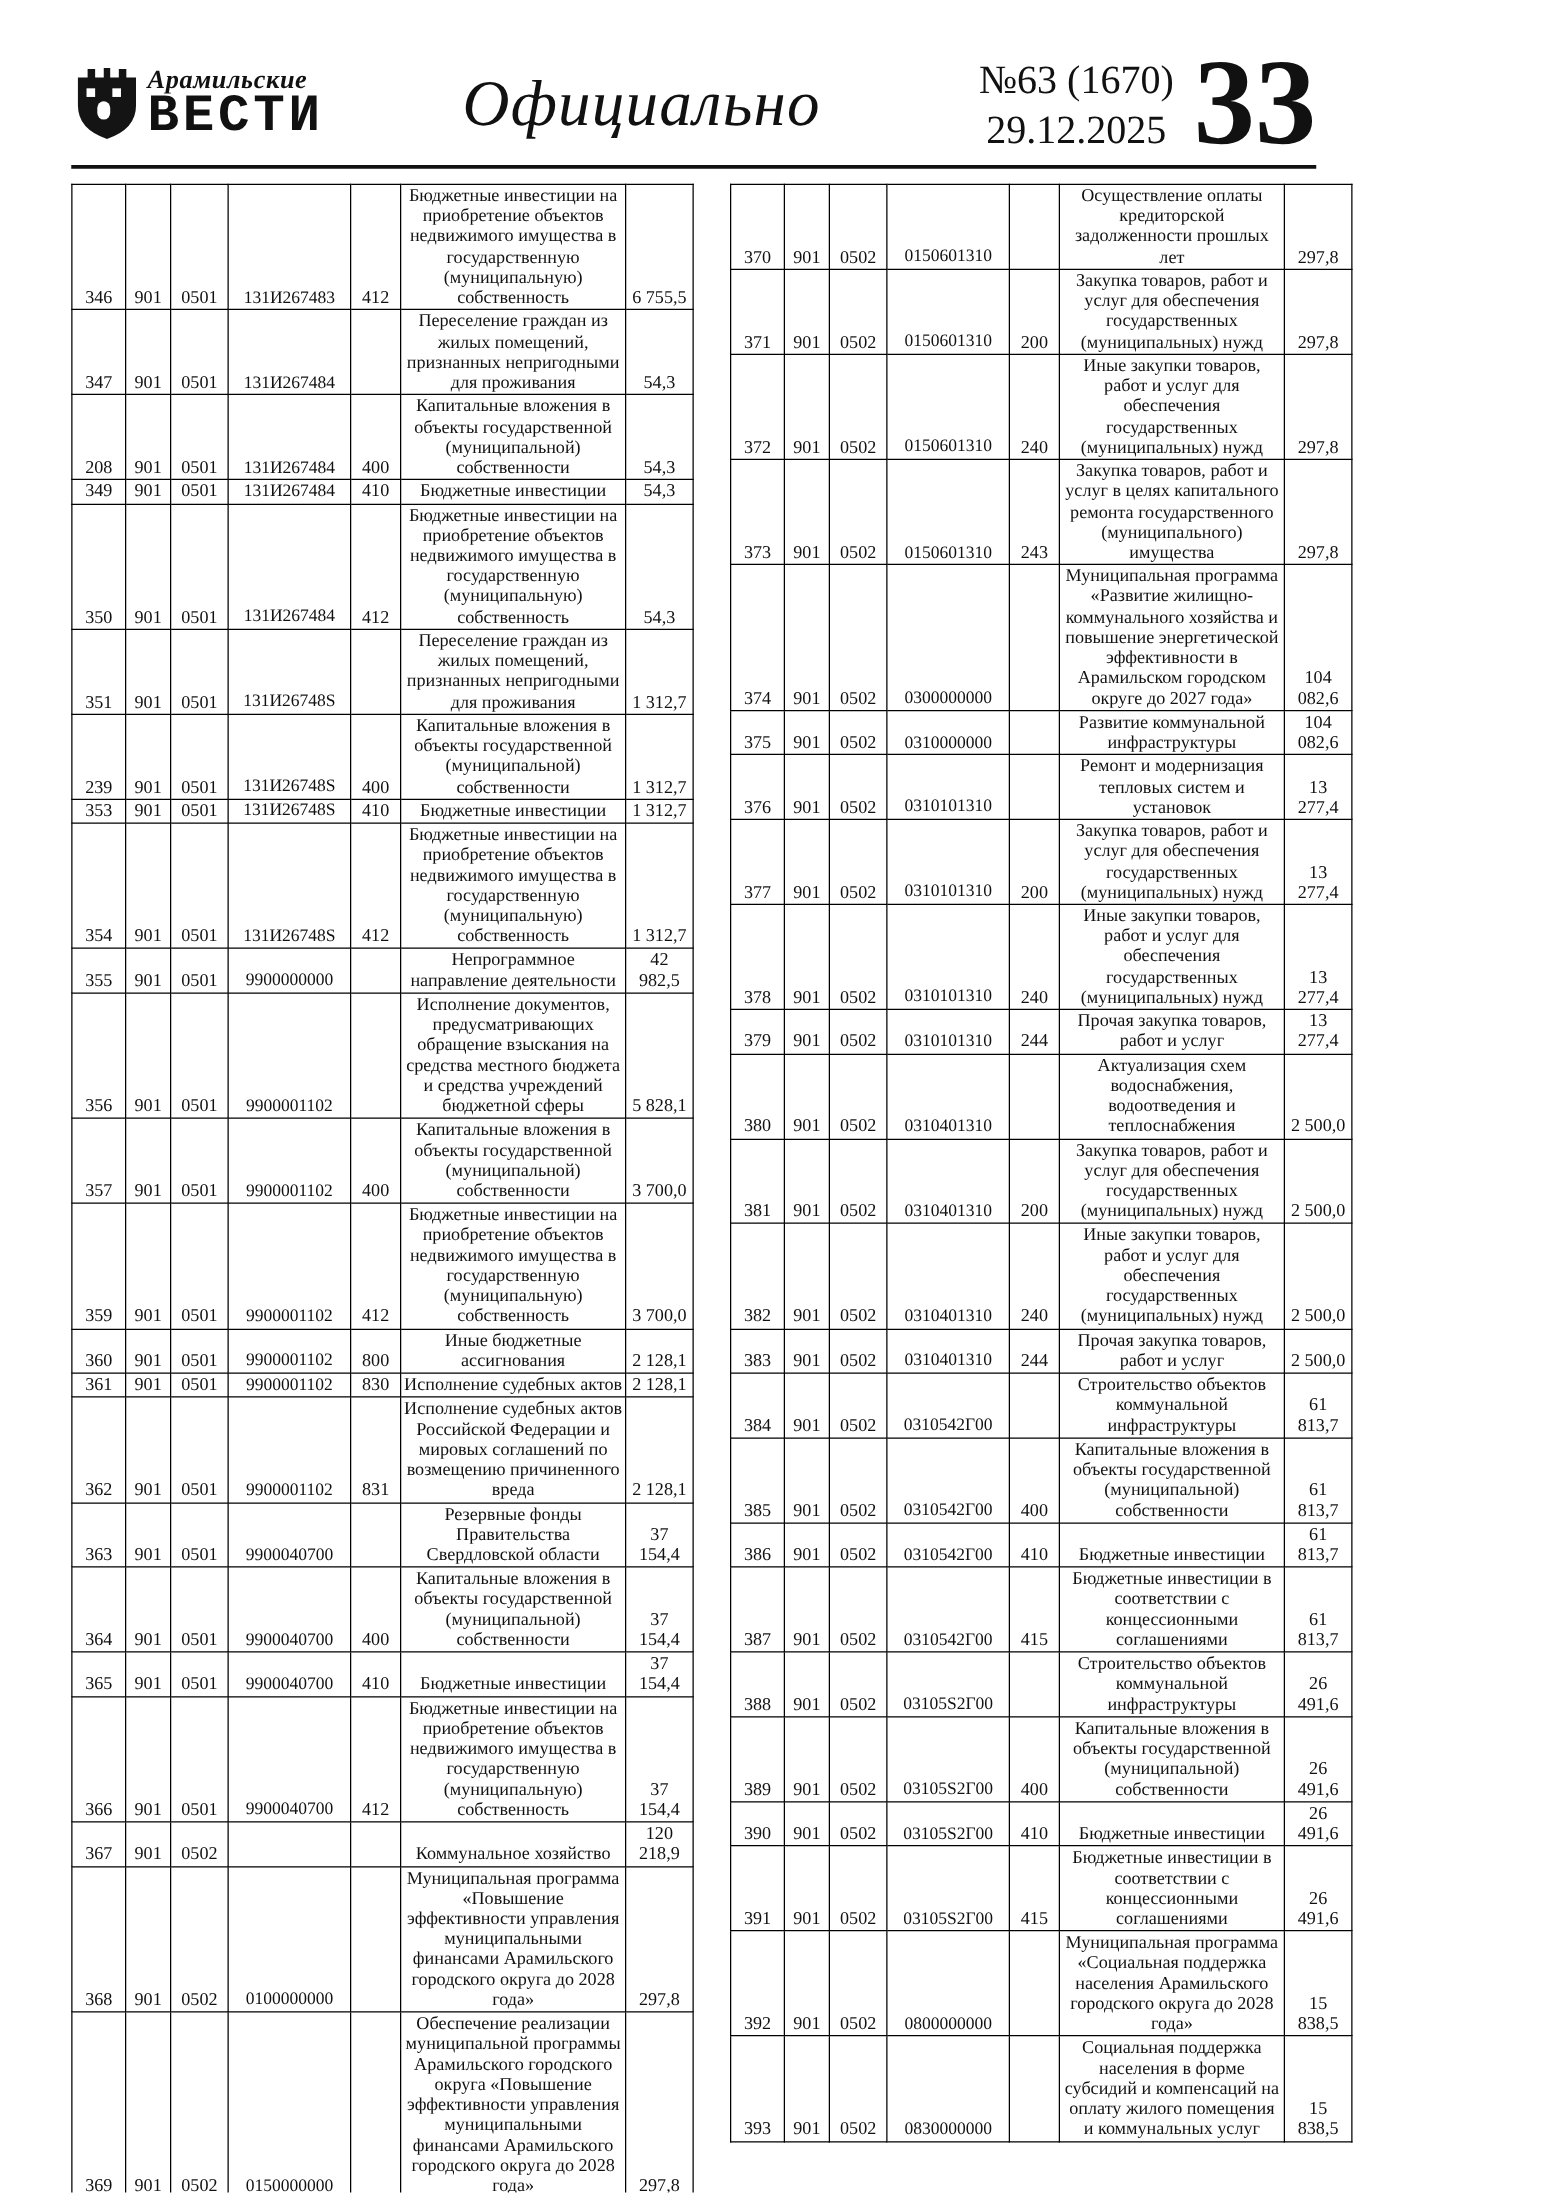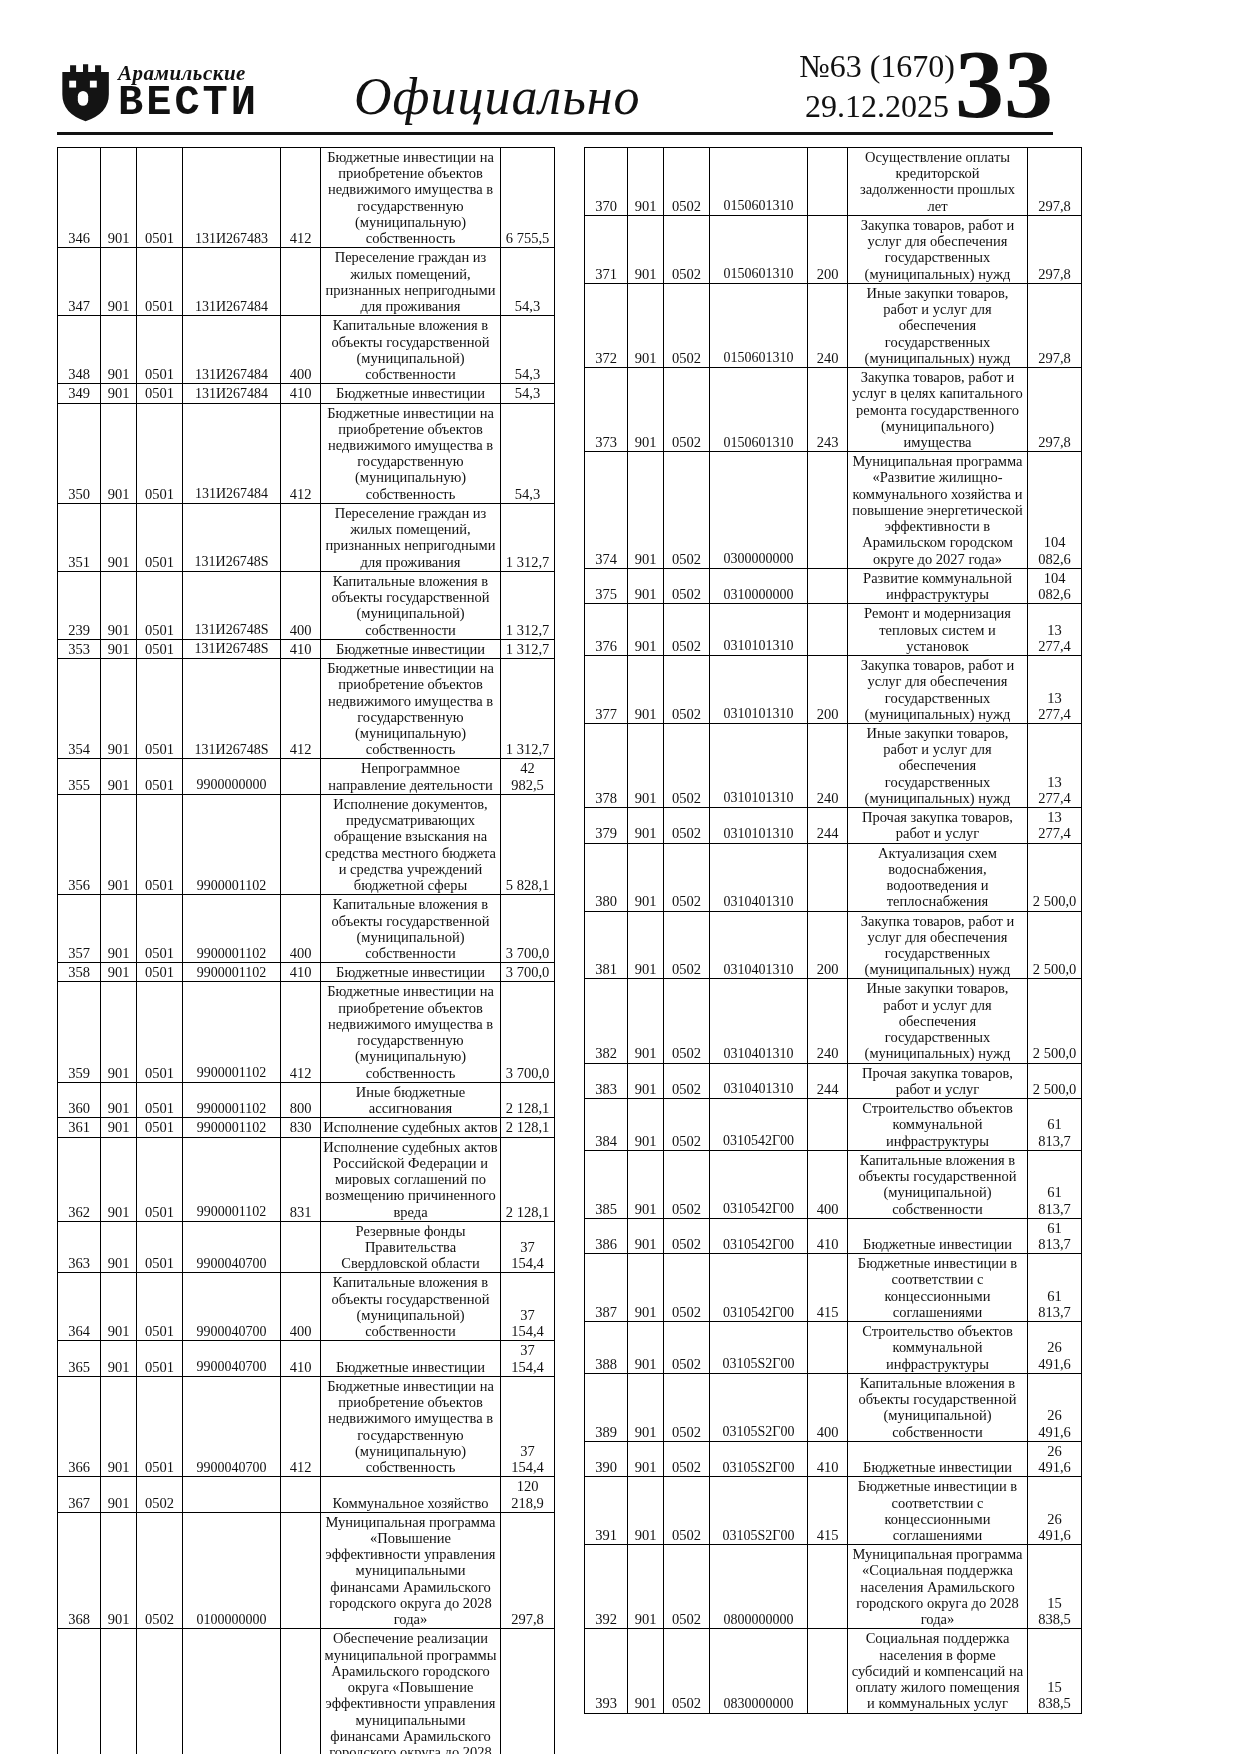--- a/index.html
+++ b/index.html
@@ -11,22 +11,23 @@
   }
   .page{
     margin:0 0 0 57px;
     width:996px;
     padding-top:40px;
   }
 
   
   .header{
     display:flex;
-    align-items:flex-end;
+    align-items:center;
     height:86px;
+    gap:16px;
   }
   .brand{
     display:flex;
     align-items:center;
     gap:9px;
     width:242px;
     flex:0 0 auto;
   }
   .emblem{flex:0 0 auto;}
   .brand-text{line-height:1;}
@@ -145,21 +146,21 @@
           <tr>
             <td class="c-num">347</td>
             <td class="c-grbs">901</td>
             <td class="c-sec">0501</td>
             <td class="c-tgt">131И267484</td>
             <td class="c-type"></td>
             <td class="c-name">Переселение граждан из жилых помещений, признанных непригодными для проживания</td>
             <td class="c-amt">54,3</td>
           </tr>
           <tr>
-            <td class="c-num">348</td>
+            <td class="c-num">208</td>
             <td class="c-grbs">901</td>
             <td class="c-sec">0501</td>
             <td class="c-tgt">131И267484</td>
             <td class="c-type">400</td>
             <td class="c-name">Капитальные вложения в объекты государственной (муниципальной) собственности</td>
             <td class="c-amt">54,3</td>
           </tr>
           <tr>
             <td class="c-num">349</td>
             <td class="c-grbs">901</td>
@@ -235,29 +236,20 @@
           <tr>
             <td class="c-num">357</td>
             <td class="c-grbs">901</td>
             <td class="c-sec">0501</td>
             <td class="c-tgt">9900001102</td>
             <td class="c-type">400</td>
             <td class="c-name">Капитальные вложения в объекты государственной (муниципальной) собственности</td>
             <td class="c-amt">3 700,0</td>
           </tr>
           <tr>
-            <td class="c-num">358</td>
-            <td class="c-grbs">901</td>
-            <td class="c-sec">0501</td>
-            <td class="c-tgt">9900001102</td>
-            <td class="c-type">410</td>
-            <td class="c-name">Бюджетные инвестиции</td>
-            <td class="c-amt">3 700,0</td>
-          </tr>
-          <tr>
             <td class="c-num">359</td>
             <td class="c-grbs">901</td>
             <td class="c-sec">0501</td>
             <td class="c-tgt">9900001102</td>
             <td class="c-type">412</td>
             <td class="c-name">Бюджетные инвестиции на приобретение объектов недвижимого имущества в государственную (муниципальную) собственность</td>
             <td class="c-amt">3 700,0</td>
           </tr>
           <tr>
             <td class="c-num">360</td>

